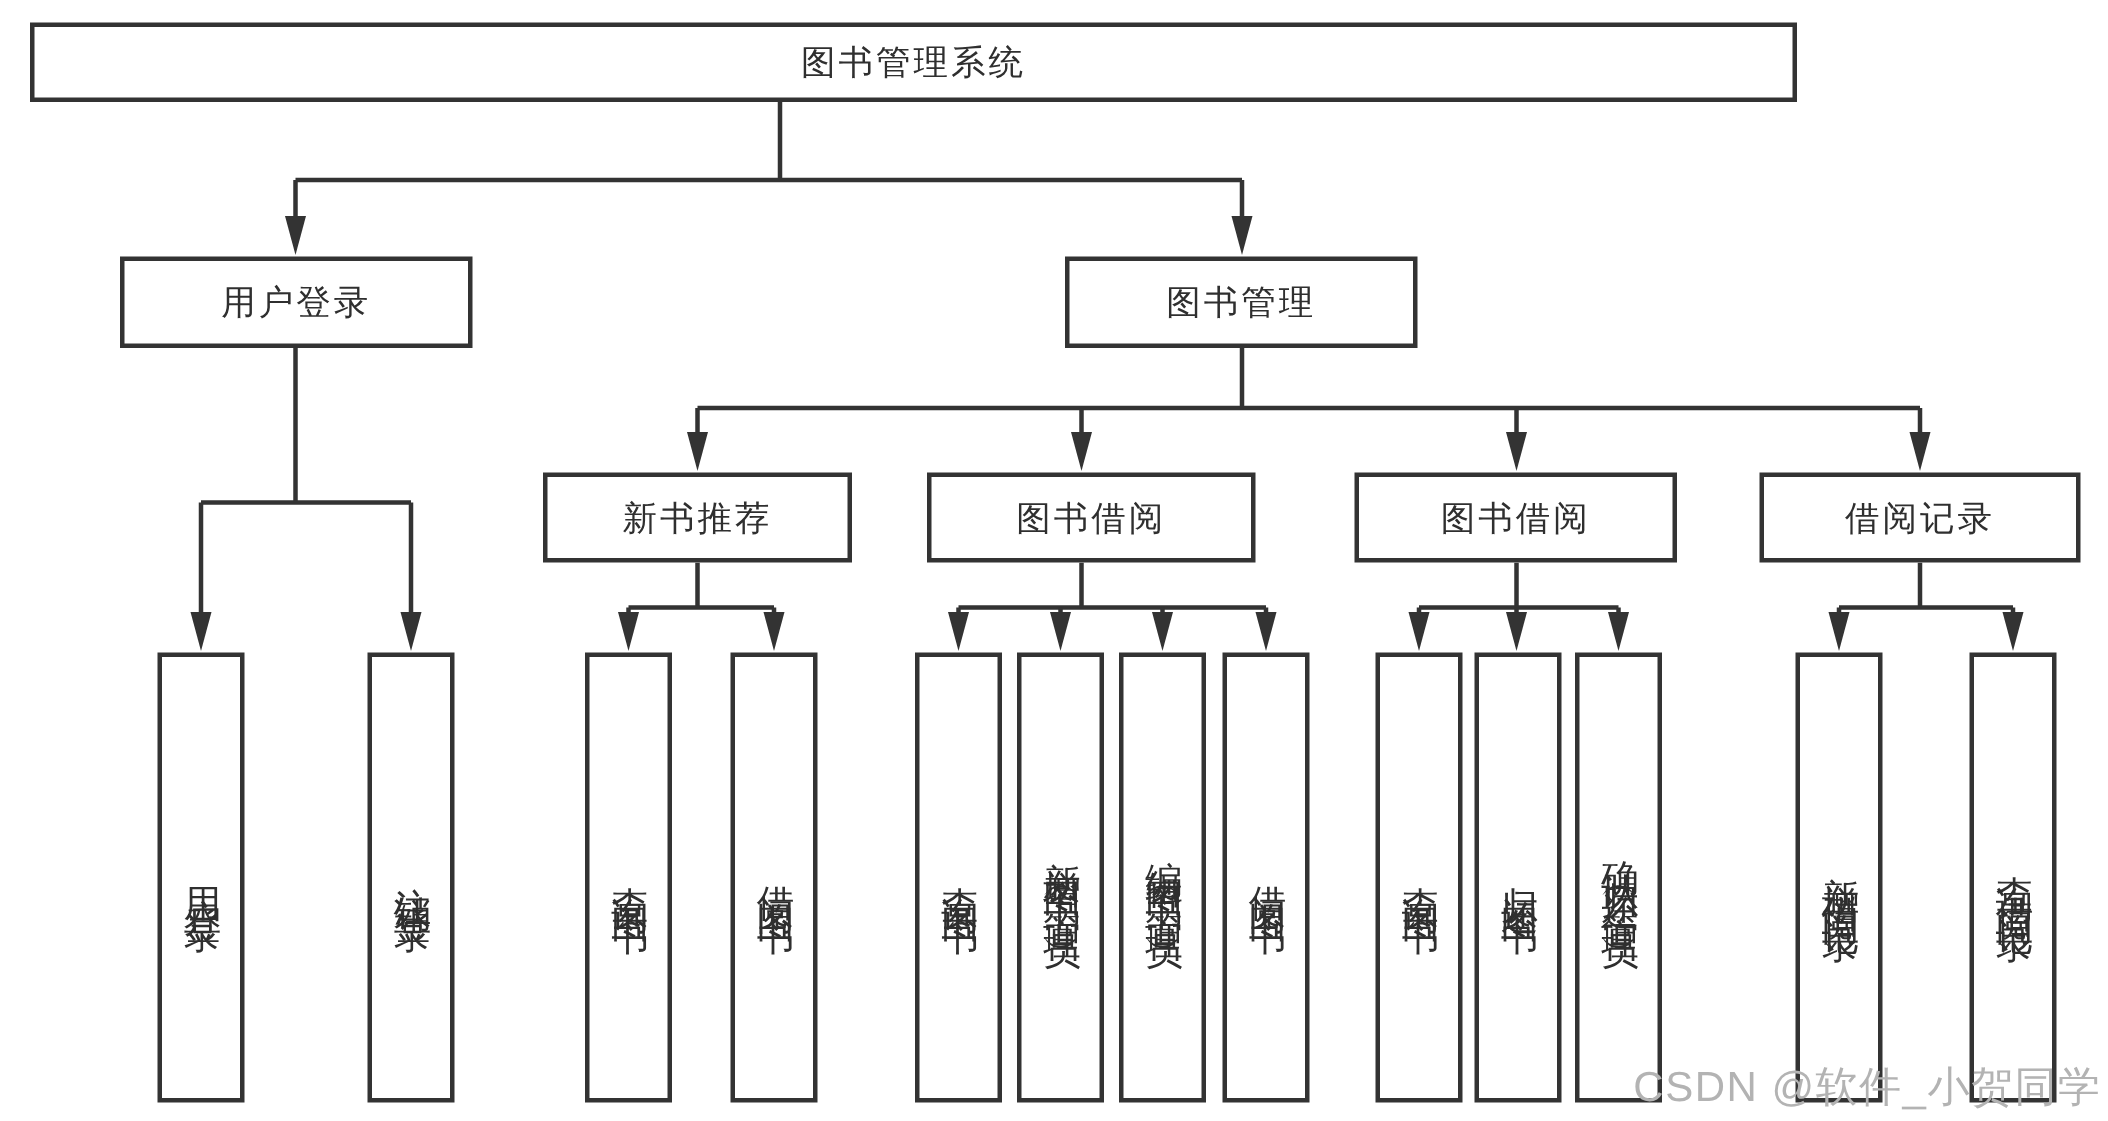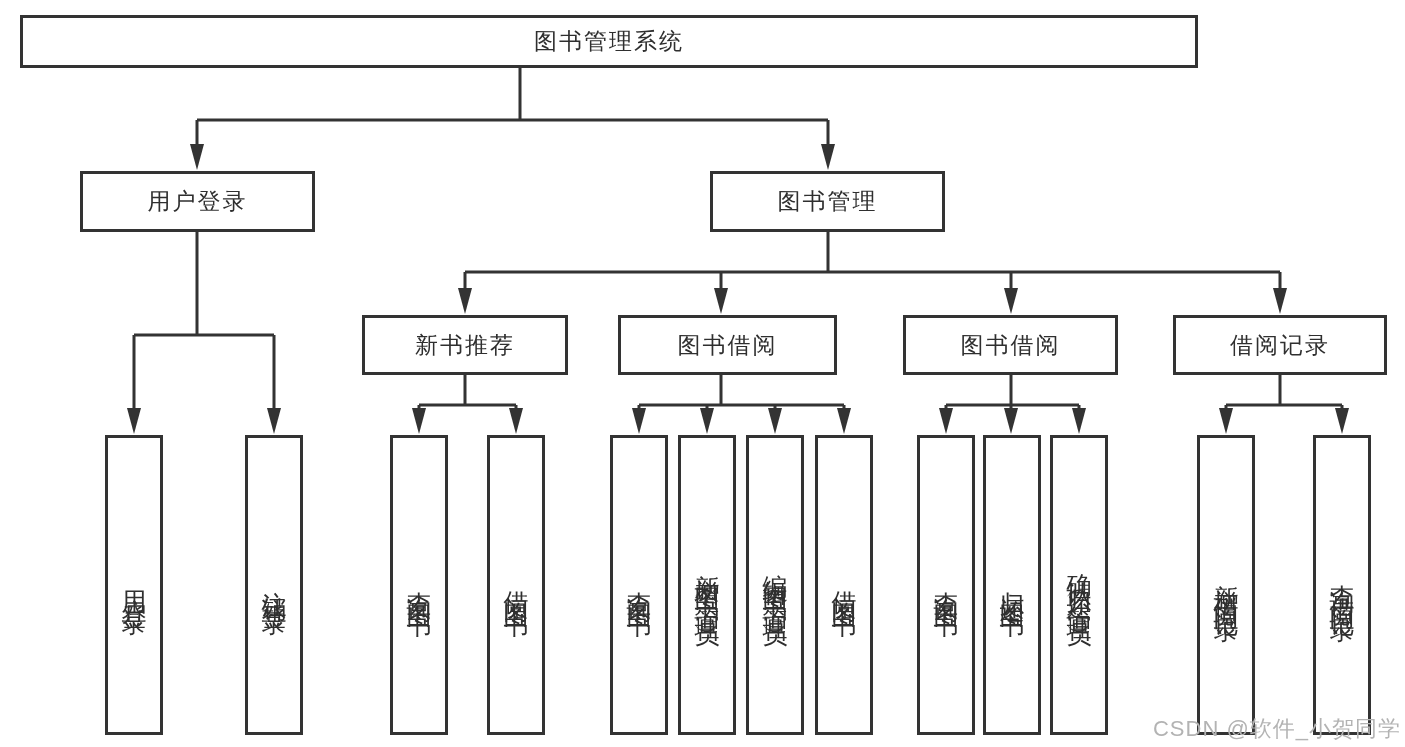--- a/index.html
+++ b/index.html
@@ -48,21 +48,21 @@
   .vbox .vtext {
     writing-mode: vertical-rl;
     text-orientation: mixed;
     letter-spacing: 7px;
     line-height: 1;
   }
   .watermark {
     position: absolute;
     right: 4px;
     bottom: 3px;
-    font-size: 22px;
+    font-size: 28px;
     color: var(--watermark);
     letter-spacing: 1px;
     white-space: nowrap;
     margin-top: 10px;
   }
 </style>
 </head>
 <body>
 
 <div class="canvas">

